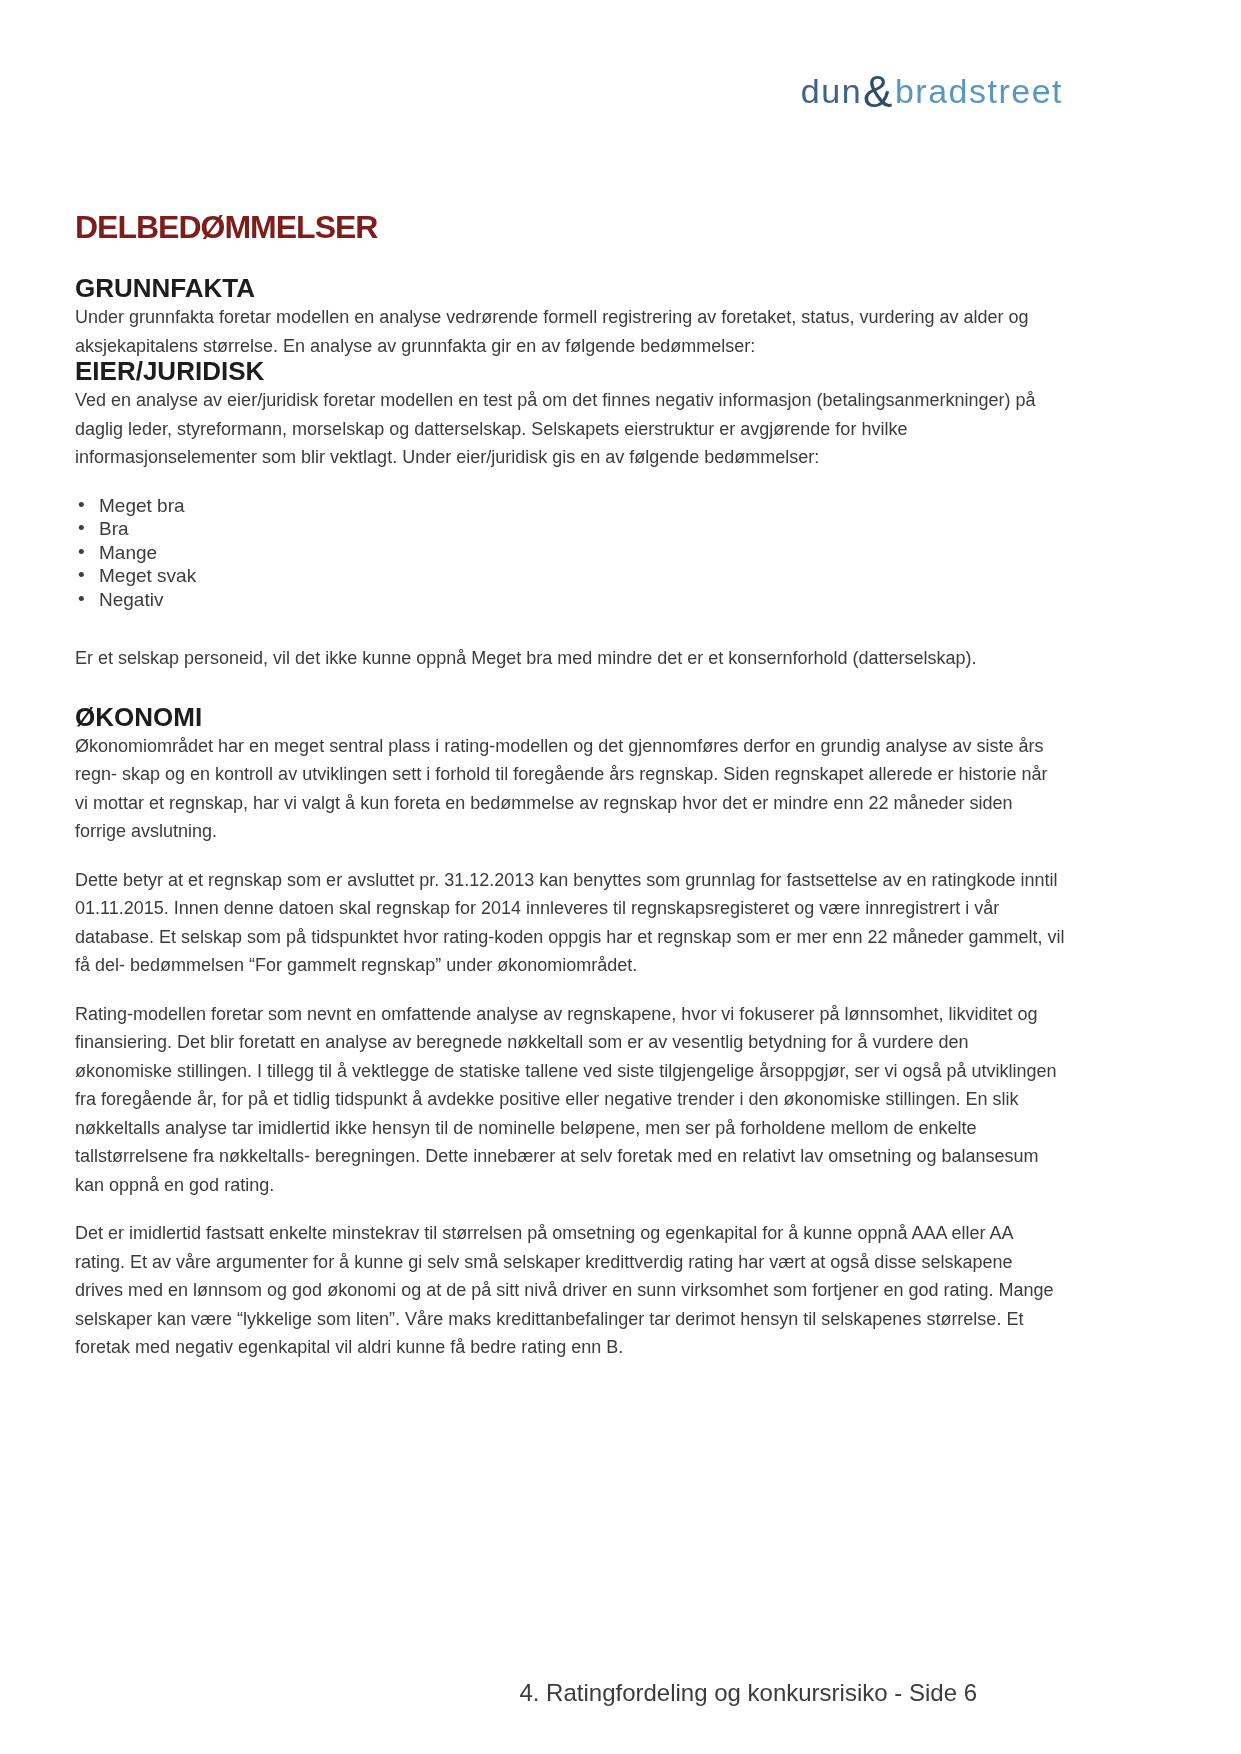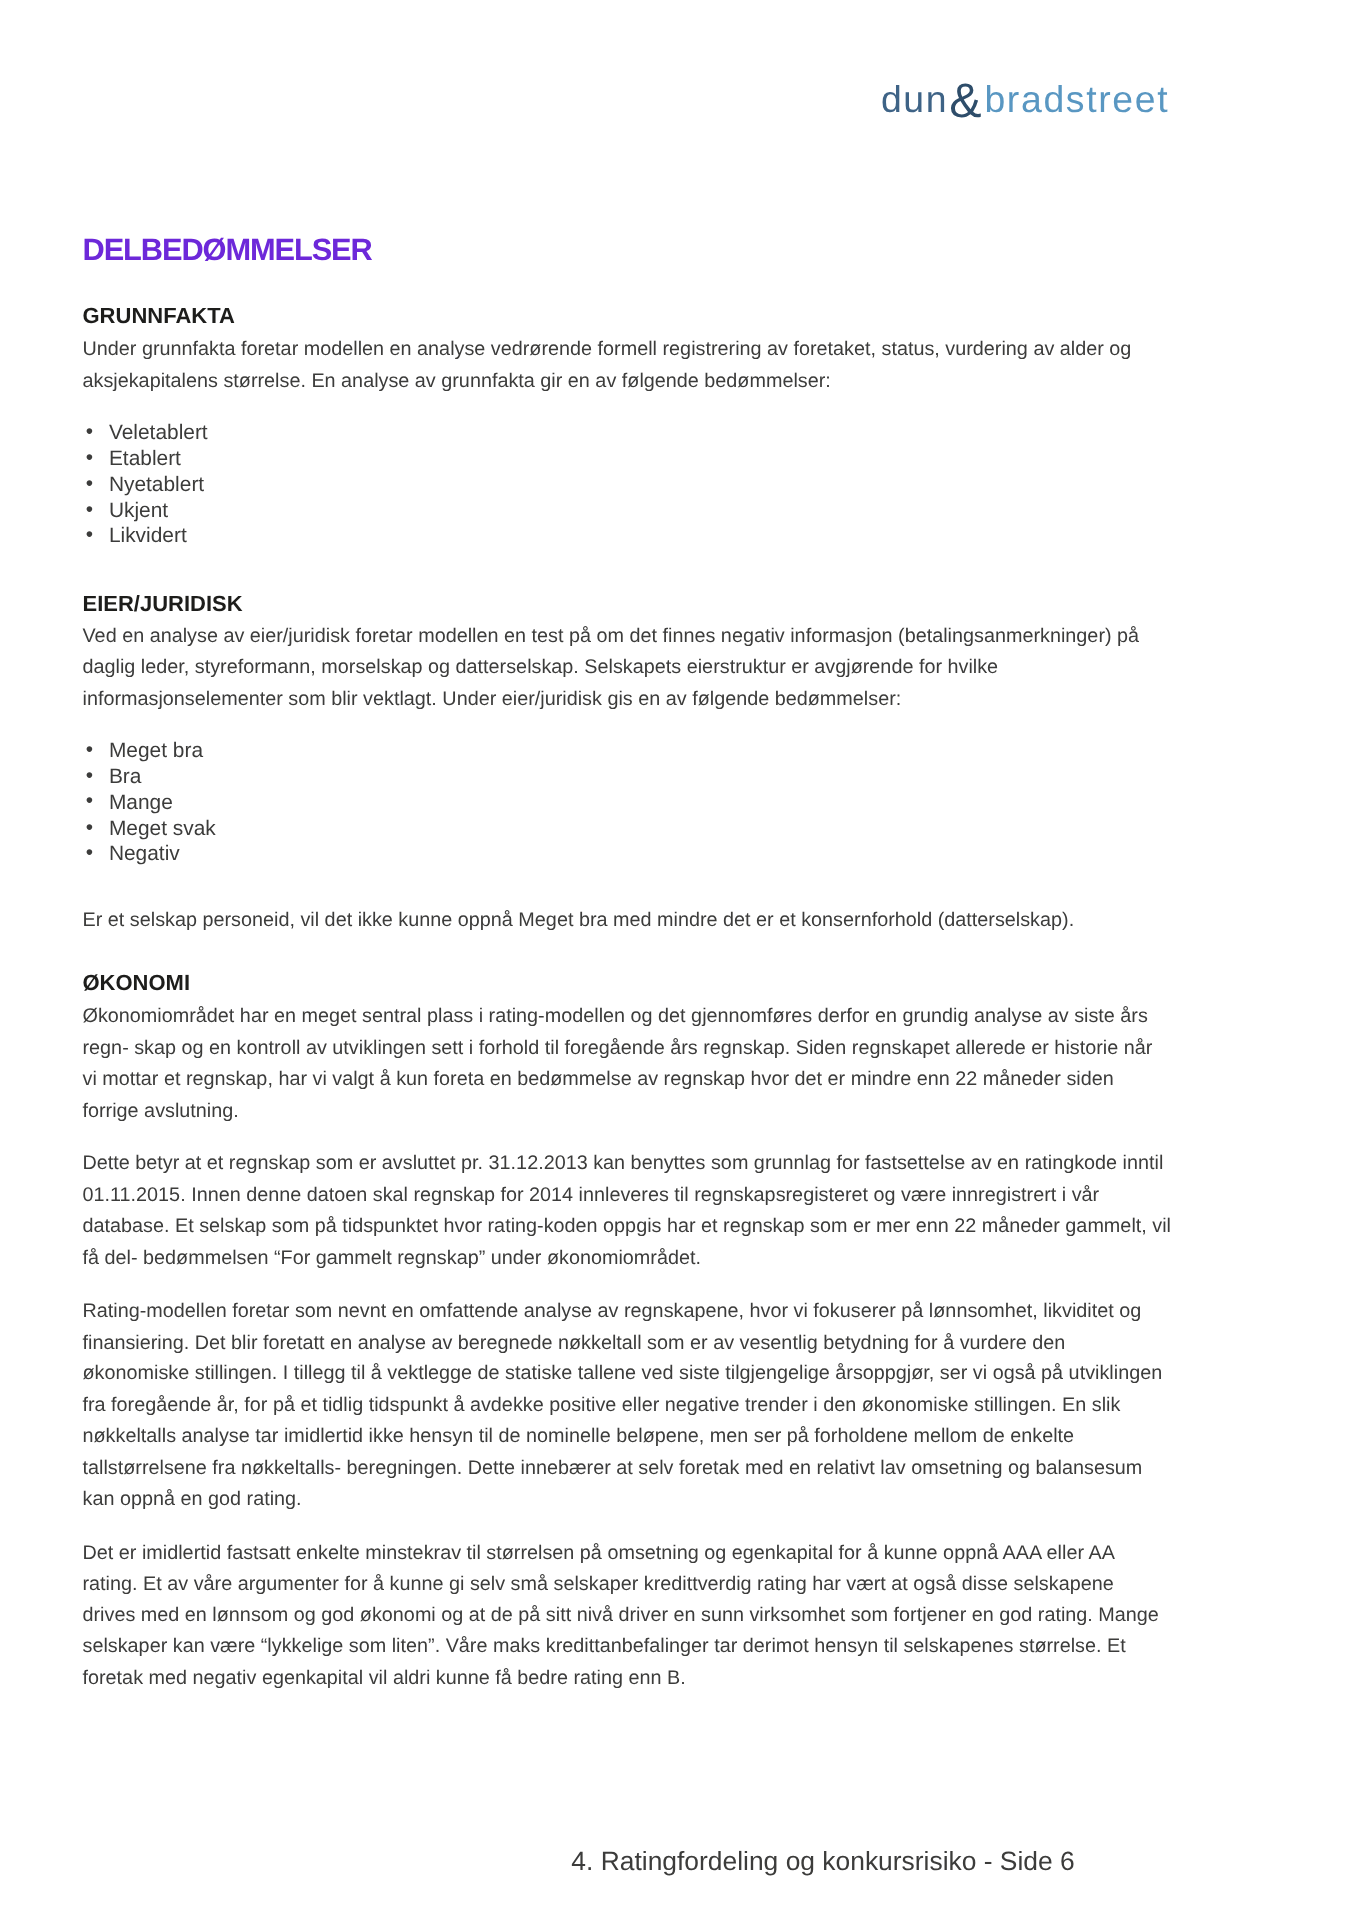--- a/index.html
+++ b/index.html
@@ -28,29 +28,29 @@
     font-size: 34px;
     letter-spacing: 1.5px;
     line-height: 1;
     user-select: none;
   }
   .logo .l-dun  { color: #3e6386; font-weight: 400; }
   .logo .l-amp  { color: #2e4d6a; font-weight: 400; font-size: 44px; vertical-align: -4px; margin: 0 1px; }
   .logo .l-brad { color: #5997c2; font-weight: 400; }
   
   h1.doc-title {
-    font-size: 28px;
+    font-size: 32px;
     line-height: 32px;
     font-weight: 700;
     letter-spacing: -1px;
-    color: #6d28d9;
+    color: #7f1d1d;
     margin: 0 0 34px 0;
   }
   h2.sec-head {
-    font-size: 20px;
+    font-size: 26px;
     line-height: 22px;
     font-weight: 700;
     color: #1d1d1b;
     margin: 0 0 4px 0;
   }
   
   .para {
     font-size: 18px;
     line-height: 28.5px;
     color: #3c3c3b;
@@ -97,27 +97,20 @@
 
   <div class="logo">
     <span class="l-dun">dun</span><span class="l-amp">&amp;</span><span class="l-brad">bradstreet</span>
   </div>
 
   <h1 class="doc-title">DELBEDØMMELSER</h1>
 
   <div class="section sec-grunnfakta">
     <h2 class="sec-head">GRUNNFAKTA</h2>
     <p class="para">Under grunnfakta foretar modellen en analyse vedrørende formell registrering av foretaket, status, vurdering av alder og aksjekapitalens størrelse. En analyse av grunnfakta gir en av følgende bedømmelser:</p>
-    <ul class="opt-list">
-      <li>Veletablert</li>
-      <li>Etablert</li>
-      <li>Nyetablert</li>
-      <li>Ukjent</li>
-      <li>Likvidert</li>
-    </ul>
   </div>
 
   <div class="section sec-eier">
     <h2 class="sec-head">EIER/JURIDISK</h2>
     <p class="para">Ved en analyse av eier/juridisk foretar modellen en test på om det finnes negativ informasjon (betalingsanmerkninger) på daglig leder, styreformann, morselskap og datterselskap. Selskapets eierstruktur er avgjørende for hvilke informasjonselementer som blir vektlagt. Under eier/juridisk gis en av følgende bedømmelser:</p>
     <ul class="opt-list">
       <li>Meget bra</li>
       <li>Bra</li>
       <li>Mange</li>
       <li>Meget svak</li>

